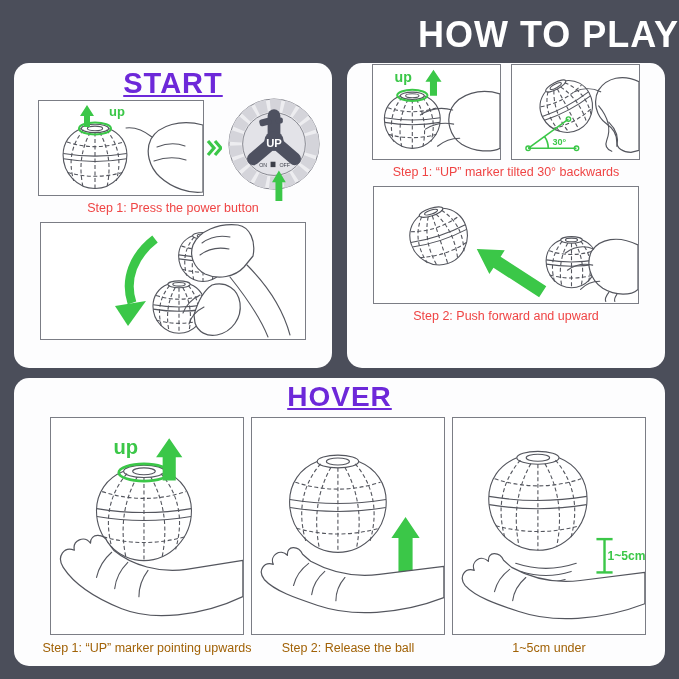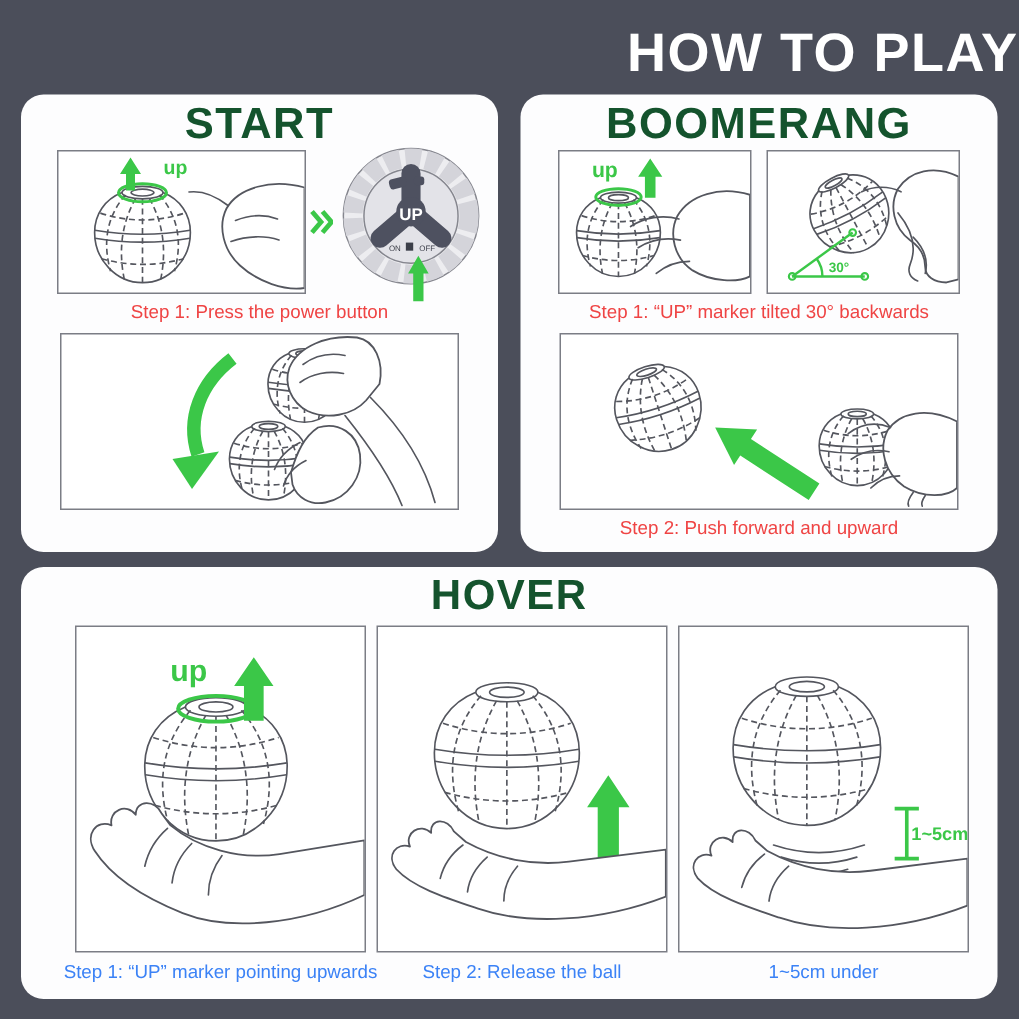--- a/index.html
+++ b/index.html
@@ -11,40 +11,40 @@
   h1#page-title{
     margin:0;padding-top:14px;text-align:right;
     color:#ffffff;font-size:36px;font-weight:bold;letter-spacing:1px;
   }
   .panel{position:absolute;background:#fdfdfe;border-radius:15px;}
   #p-start{left:14px;top:63px;width:318px;height:305px;}
   #p-boom{left:347px;top:63px;width:318px;height:305px;}
   #p-hover{left:14px;top:378px;width:651px;height:288px;}
   .panel h2{
     margin:5px 0 0;text-align:center;line-height:31px;
-    font-size:29px;font-weight:bold;color:#14532d;letter-spacing:1px;
+    font-size:29px;font-weight:bold;color:#6d28d9;letter-spacing:1px;text-decoration:underline;
   }
   #p-hover h2{font-size:28px;line-height:30px;margin-top:4px;}
   .imgbox{border:1px solid #7b7d85;background:#fff;box-sizing:border-box;}
   .imgbox svg{display:block;}
   .caption{
     margin-top:5px;text-align:center;white-space:nowrap;
     font-size:12.5px;line-height:15px;color:#ef4444;
   }
   .s1row{display:flex;align-items:center;margin-left:24px;height:96px;margin-top:1px;}
   .s1box{width:166px;height:96px;flex:none;}
   .chev{margin:0 2px;flex:none;}
   .pbsvg{flex:none;align-self:center;}
   .step2box{width:266px;height:118px;margin:6px auto 0;}
   .b1row{display:flex;justify-content:center;gap:10px;margin-top:1px;}
   .b1box{width:129px;height:96px;}
   .hrow{display:flex;gap:7px;padding-left:36px;margin-top:5px;}
   .hcol{width:194px;flex:none;display:flex;flex-direction:column;align-items:center;}
   .hbox{width:194px;height:218px;}
-  .hcap{margin-top:6px;text-align:right;white-space:nowrap;font-size:12.5px;line-height:15px;color:#3b82f6;}
+  .hcap{margin-top:6px;text-align:right;white-space:nowrap;font-size:12.5px;line-height:15px;color:#a16207;}
   
   .bl{stroke:#54565e;fill:none;stroke-width:1.1;vector-effect:non-scaling-stroke;}
   .bd{stroke-dasharray:4 2.5;}
   .hd{fill:#ffffff;stroke:#54565e;stroke-width:1.2;stroke-linejoin:round;}
   .ln{fill:none;stroke:#54565e;stroke-width:1.1;stroke-linecap:round;}
   .gf{fill:#3bc748;}
   .gs{stroke:#3bc748;fill:none;}
   .gt{fill:#3bc748;font-weight:bold;font-family:"Liberation Sans",sans-serif;}
 </style>
 </head>
@@ -124,21 +124,20 @@
       <path class="ln" d="M188,54 C204,74 218,94 226,114"></path>
       <use href="#ball" x="106" y="52" width="62" height="62"></use>
       <path class="hd" d="M170,62 C184,58 196,66 198,80 C200,95 190,109 175,112 C165,114 156,109 153,100 L152,92 C156,78 161,68 170,62 Z"></path>
       <path class="ln" d="M158,72 C150,76 144,82 141,90"></path>
       <path class="ln" d="M162,84 C154,88 149,94 147,101"></path>
     </svg>
   </div>
 </section>
 
 <section class="panel" id="p-boom">
-  <h2>BOOMERANG</h2>
 
   <div class="b1row">
     <div class="imgbox b1box">
       <svg width="127" height="94" viewBox="0 0 126 92">
         <use href="#ball" x="6" y="20" width="66" height="66"></use>
         <path class="hd" d="M126,28 C106,22 86,28 78,42 C72,54 76,70 88,78 C101,86 118,86 126,82 Z"></path>
         <path class="ln" d="M79,44 C68,41 56,43 47,49"></path>
         <path class="ln" d="M80,58 C70,56 60,58 52,63"></path>
         <path class="ln" d="M86,72 C78,72 70,75 64,80"></path>
         <ellipse class="gs" cx="39" cy="29.5" rx="15" ry="5.5" stroke-width="2"></ellipse>

